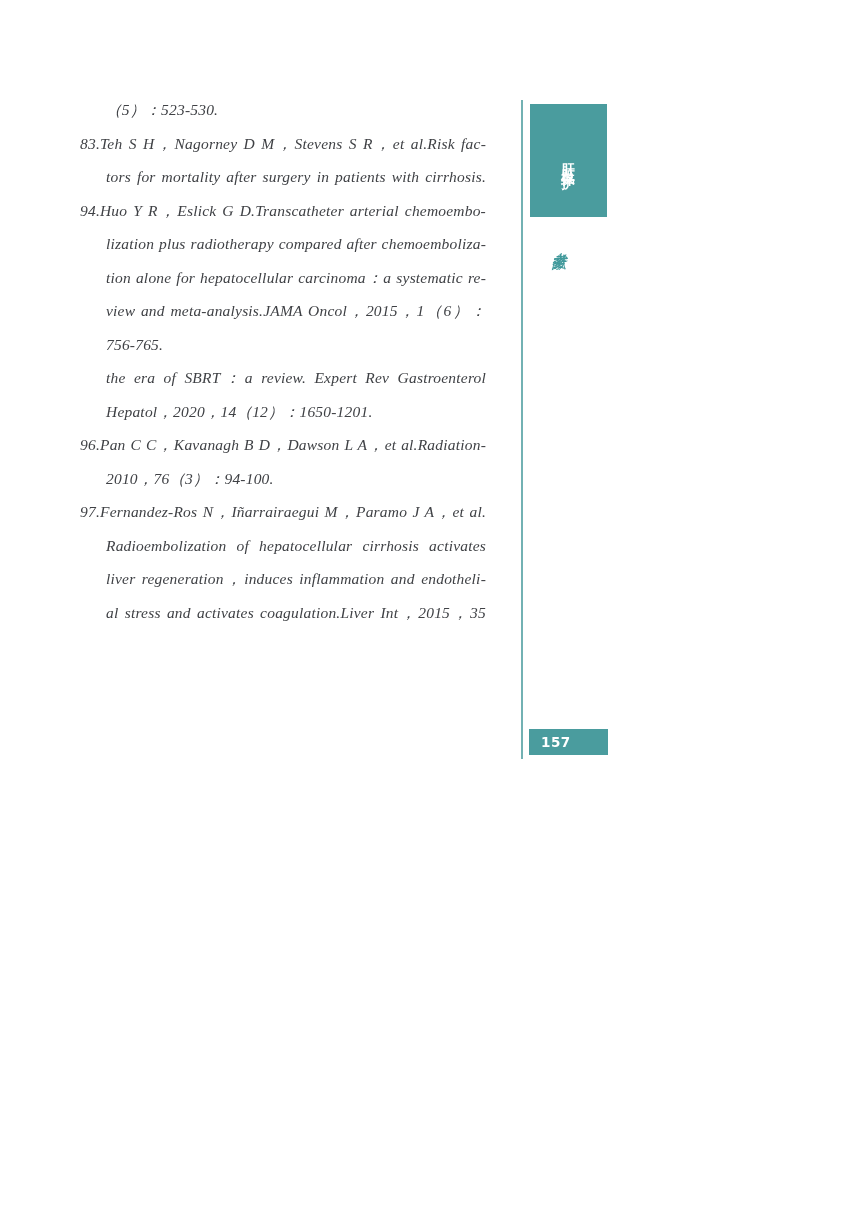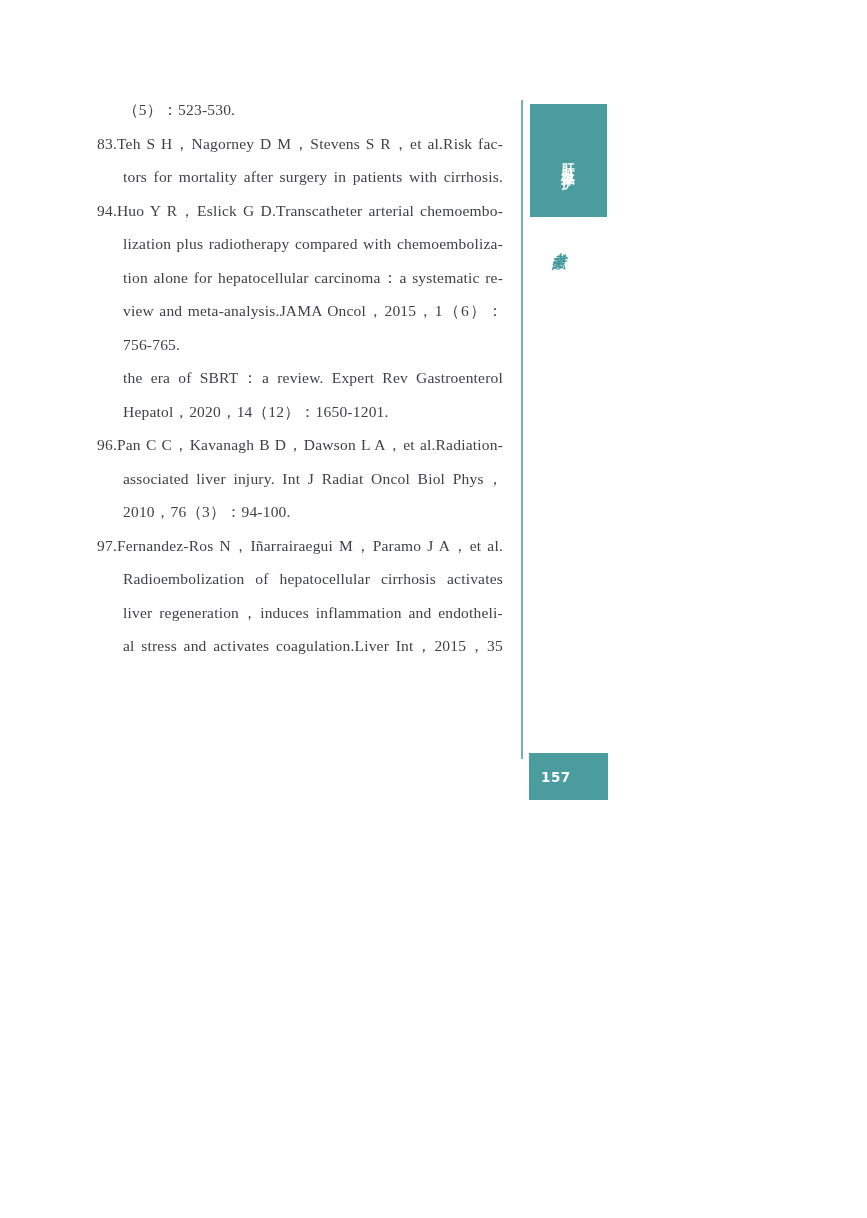--- a/index.html
+++ b/index.html
@@ -15,27 +15,28 @@
     overflow: hidden;
   }
   .page {
     position: absolute;
     inset: 0;
     background: #ffffff;
   }
   
   .refs {
     position: absolute;
-    left: 97px;
+    left: 80px;
     top: 93px;
     width: 406px;
     font-size: 15.5px;
     line-height: 33.5px;
     color: #3f4145;
     letter-spacing: 0.2px;
+    font-style: italic;
   }
   .ref-item { margin: 0; }
   .ref-line { text-align: left; }
   .ref-line.cont { padding-left: 26px; }
   .ref-line.justify {
     text-align: justify;
     text-align-last: justify;
   }
   
   .side-rule {
@@ -77,61 +78,59 @@
     letter-spacing: 1px;
     font-style: italic;
     font-family: "DejaVu Serif", serif;
     transform: skewY(-4deg);
   }
   .page-badge {
     position: absolute;
     left: 529px;
     top: 729px;
     width: 79px;
-    height: 47px;
+    height: 26px;
     background: #4a9c9e;
     box-sizing: border-box;
     display: flex;
     align-items: center;
     padding-left: 12px;
     color: #ffffff;
     font-family: "DejaVu Sans", sans-serif;
     font-size: 13.5px;
     font-weight: bold;
     letter-spacing: 0.5px;
-    margin-top: 24px;
   }
 </style>
 </head>
 <body>
 
 <div class="page">
 
   <div class="refs">
       <div class="ref-item">
         <div class="ref-line cont">（5）：523-530.</div>
       </div>
       <div class="ref-item">
         <div class="ref-line first justify">83.Teh S H，Nagorney D M，Stevens S R，et al.Risk fac-</div>
         <div class="ref-line cont justify">tors for mortality after surgery in patients with cirrhosis.</div>
       </div>
       <div class="ref-item">
         <div class="ref-line first justify">94.Huo Y R，Eslick G D.Transcatheter arterial chemoembo-</div>
-        <div class="ref-line cont justify">lization plus radiotherapy compared with chemoemboliza-</div>
+        <div class="ref-line cont justify">lization plus radiotherapy compared after chemoemboliza-</div>
         <div class="ref-line cont justify">tion alone for hepatocellular carcinoma：a systematic re-</div>
         <div class="ref-line cont justify">view and meta-analysis.JAMA Oncol，2015，1（6）：</div>
         <div class="ref-line cont">756-765.</div>
       </div>
       <div class="ref-item">
         <div class="ref-line cont justify">the era of SBRT：a review. Expert Rev Gastroenterol</div>
         <div class="ref-line cont">Hepatol，2020，14（12）：1650-1201.</div>
       </div>
       <div class="ref-item">
         <div class="ref-line first justify">96.Pan C C，Kavanagh B D，Dawson L A，et al.Radiation-</div>
-        <div class="ref-line cont justify">associated liver injury. Int J Radiat Oncol Biol Phys，</div>
         <div class="ref-line cont">2010，76（3）：94-100.</div>
       </div>
       <div class="ref-item">
         <div class="ref-line first justify">97.Fernandez-Ros N，Iñarrairaegui M，Paramo J A，et al.</div>
         <div class="ref-line cont justify">Radioembolization of hepatocellular cirrhosis activates</div>
         <div class="ref-line cont justify">liver regeneration，induces inflammation and endotheli-</div>
         <div class="ref-line cont justify">al stress and activates coagulation.Liver Int，2015，35</div>
       </div>
     </div>
 

